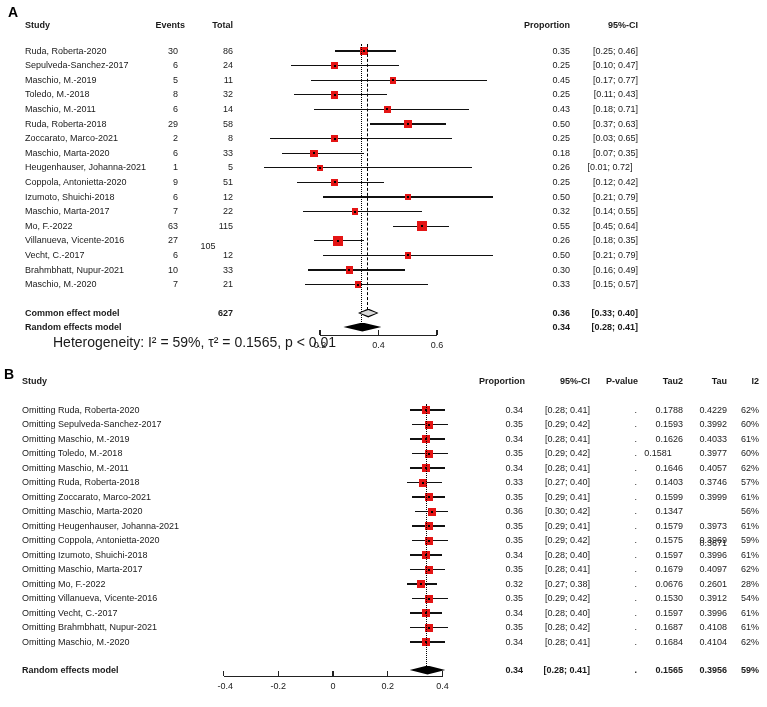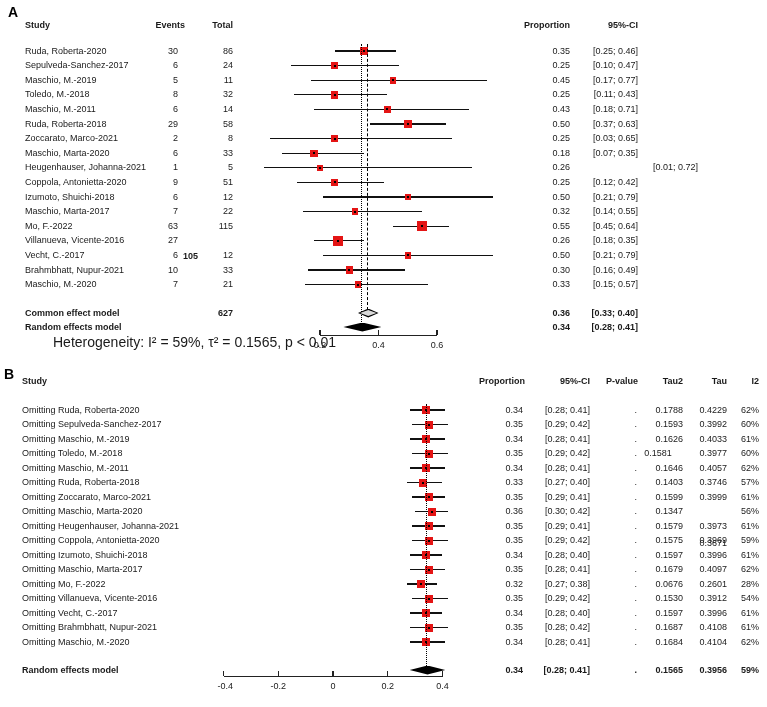--- a/index.html
+++ b/index.html
@@ -68,21 +68,21 @@
       <div style="position: absolute; left: 558px; top: 133.1px; width: 80px; height: 11px; line-height: 11px; text-align: right; font-weight: normal;">[0.03; 0.65]</div>
       <div style="position: absolute; left: 25px; top: 147.7px; height: 11px; line-height: 11px; font-weight: normal;">Maschio, Marta-2020</div>
       <div style="position: absolute; left: 128px; top: 147.7px; width: 50px; height: 11px; line-height: 11px; text-align: right; font-weight: normal;">6</div>
       <div style="position: absolute; left: 183px; top: 147.7px; width: 50px; height: 11px; line-height: 11px; text-align: right; font-weight: normal;">33</div>
       <div style="position: absolute; left: 490px; top: 147.7px; width: 80px; height: 11px; line-height: 11px; text-align: right; font-weight: normal;">0.18</div>
       <div style="position: absolute; left: 558px; top: 147.7px; width: 80px; height: 11px; line-height: 11px; text-align: right; font-weight: normal;">[0.07; 0.35]</div>
       <div style="position: absolute; left: 25px; top: 162.3px; height: 11px; line-height: 11px; font-weight: normal;">Heugenhauser, Johanna-2021</div>
       <div style="position: absolute; left: 128px; top: 162.3px; width: 50px; height: 11px; line-height: 11px; text-align: right; font-weight: normal;">1</div>
       <div style="position: absolute; left: 183px; top: 162.3px; width: 50px; height: 11px; line-height: 11px; text-align: right; font-weight: normal;">5</div>
       <div style="position: absolute; left: 490px; top: 162.3px; width: 80px; height: 11px; line-height: 11px; text-align: right; font-weight: normal;">0.26</div>
-      <div style="position: absolute; left: 558px; top: 162.3px; width: 104px; height: 11px; line-height: 11px; text-align: right; font-weight: normal; padding-left: 36px;">[0.01; 0.72]</div>
+      <div style="position: absolute; left: 558px; top: 162.3px; width: 104px; height: 11px; line-height: 11px; text-align: center; font-weight: normal;">[0.01; 0.72]</div>
       <div style="position: absolute; left: 25px; top: 176.9px; height: 11px; line-height: 11px; font-weight: normal;">Coppola, Antonietta-2020</div>
       <div style="position: absolute; left: 128px; top: 176.9px; width: 50px; height: 11px; line-height: 11px; text-align: right; font-weight: normal;">9</div>
       <div style="position: absolute; left: 183px; top: 176.9px; width: 50px; height: 11px; line-height: 11px; text-align: right; font-weight: normal;">51</div>
       <div style="position: absolute; left: 490px; top: 176.9px; width: 80px; height: 11px; line-height: 11px; text-align: right; font-weight: normal;">0.25</div>
       <div style="position: absolute; left: 558px; top: 176.9px; width: 80px; height: 11px; line-height: 11px; text-align: right; font-weight: normal;">[0.12; 0.42]</div>
       <div style="position: absolute; left: 25px; top: 191.5px; height: 11px; line-height: 11px; font-weight: normal;">Izumoto, Shuichi-2018</div>
       <div style="position: absolute; left: 128px; top: 191.5px; width: 50px; height: 11px; line-height: 11px; text-align: right; font-weight: normal;">6</div>
       <div style="position: absolute; left: 183px; top: 191.5px; width: 50px; height: 11px; line-height: 11px; text-align: right; font-weight: normal;">12</div>
       <div style="position: absolute; left: 490px; top: 191.5px; width: 80px; height: 11px; line-height: 11px; text-align: right; font-weight: normal;">0.50</div>
       <div style="position: absolute; left: 558px; top: 191.5px; width: 80px; height: 11px; line-height: 11px; text-align: right; font-weight: normal;">[0.21; 0.79]</div>
@@ -91,21 +91,21 @@
       <div style="position: absolute; left: 183px; top: 206.1px; width: 50px; height: 11px; line-height: 11px; text-align: right; font-weight: normal;">22</div>
       <div style="position: absolute; left: 490px; top: 206.1px; width: 80px; height: 11px; line-height: 11px; text-align: right; font-weight: normal;">0.32</div>
       <div style="position: absolute; left: 558px; top: 206.1px; width: 80px; height: 11px; line-height: 11px; text-align: right; font-weight: normal;">[0.14; 0.55]</div>
       <div style="position: absolute; left: 25px; top: 220.7px; height: 11px; line-height: 11px; font-weight: normal;">Mo, F.-2022</div>
       <div style="position: absolute; left: 128px; top: 220.7px; width: 50px; height: 11px; line-height: 11px; text-align: right; font-weight: normal;">63</div>
       <div style="position: absolute; left: 183px; top: 220.7px; width: 50px; height: 11px; line-height: 11px; text-align: right; font-weight: normal;">115</div>
       <div style="position: absolute; left: 490px; top: 220.7px; width: 80px; height: 11px; line-height: 11px; text-align: right; font-weight: normal;">0.55</div>
       <div style="position: absolute; left: 558px; top: 220.7px; width: 80px; height: 11px; line-height: 11px; text-align: right; font-weight: normal;">[0.45; 0.64]</div>
       <div style="position: absolute; left: 25px; top: 235.3px; height: 11px; line-height: 11px; font-weight: normal;">Villanueva, Vicente-2016</div>
       <div style="position: absolute; left: 128px; top: 235.3px; width: 50px; height: 11px; line-height: 11px; text-align: right; font-weight: normal;">27</div>
-      <div style="position: absolute; left: 183px; top: 251px; width: 50px; height: 11px; line-height: 11px; text-align: left; font-weight: bold;">105</div>
+      <div style="position: absolute; left: 183px; top: 241px; width: 50px; height: 11px; line-height: 11px; text-align: center; font-weight: normal;">105</div>
       <div style="position: absolute; left: 490px; top: 235.3px; width: 80px; height: 11px; line-height: 11px; text-align: right; font-weight: normal;">0.26</div>
       <div style="position: absolute; left: 558px; top: 235.3px; width: 80px; height: 11px; line-height: 11px; text-align: right; font-weight: normal;">[0.18; 0.35]</div>
       <div style="position: absolute; left: 25px; top: 249.9px; height: 11px; line-height: 11px; font-weight: normal;">Vecht, C.-2017</div>
       <div style="position: absolute; left: 128px; top: 249.9px; width: 50px; height: 11px; line-height: 11px; text-align: right; font-weight: normal;">6</div>
       <div style="position: absolute; left: 183px; top: 249.9px; width: 50px; height: 11px; line-height: 11px; text-align: right; font-weight: normal;">12</div>
       <div style="position: absolute; left: 490px; top: 249.9px; width: 80px; height: 11px; line-height: 11px; text-align: right; font-weight: normal;">0.50</div>
       <div style="position: absolute; left: 558px; top: 249.9px; width: 80px; height: 11px; line-height: 11px; text-align: right; font-weight: normal;">[0.21; 0.79]</div>
       <div style="position: absolute; left: 25px; top: 264.5px; height: 11px; line-height: 11px; font-weight: normal;">Brahmbhatt, Nupur-2021</div>
       <div style="position: absolute; left: 128px; top: 264.5px; width: 50px; height: 11px; line-height: 11px; text-align: right; font-weight: normal;">10</div>
       <div style="position: absolute; left: 183px; top: 264.5px; width: 50px; height: 11px; line-height: 11px; text-align: right; font-weight: normal;">33</div>

